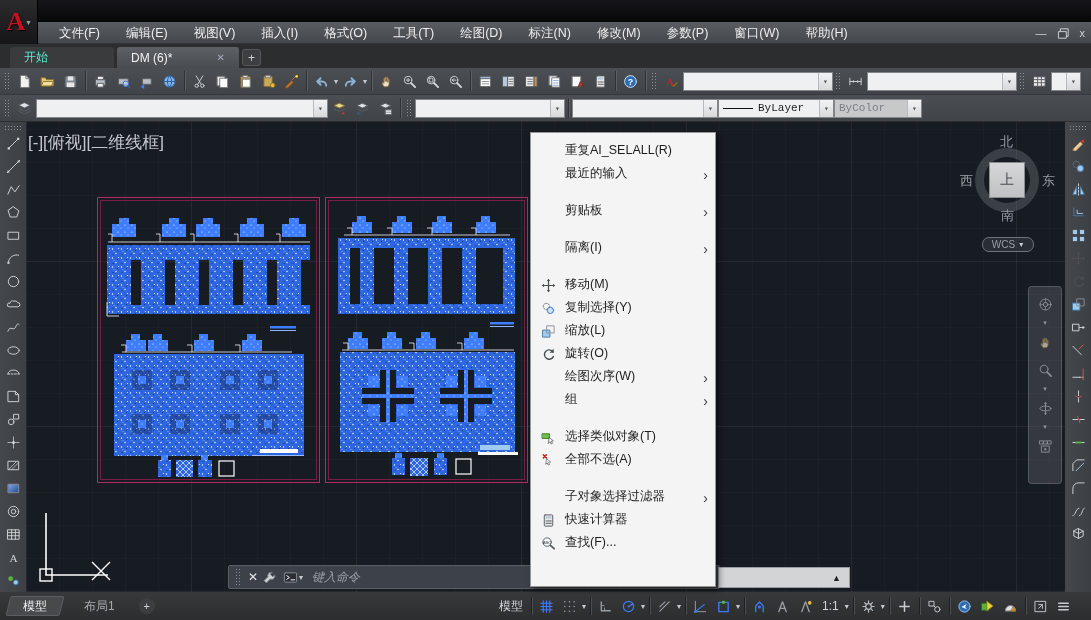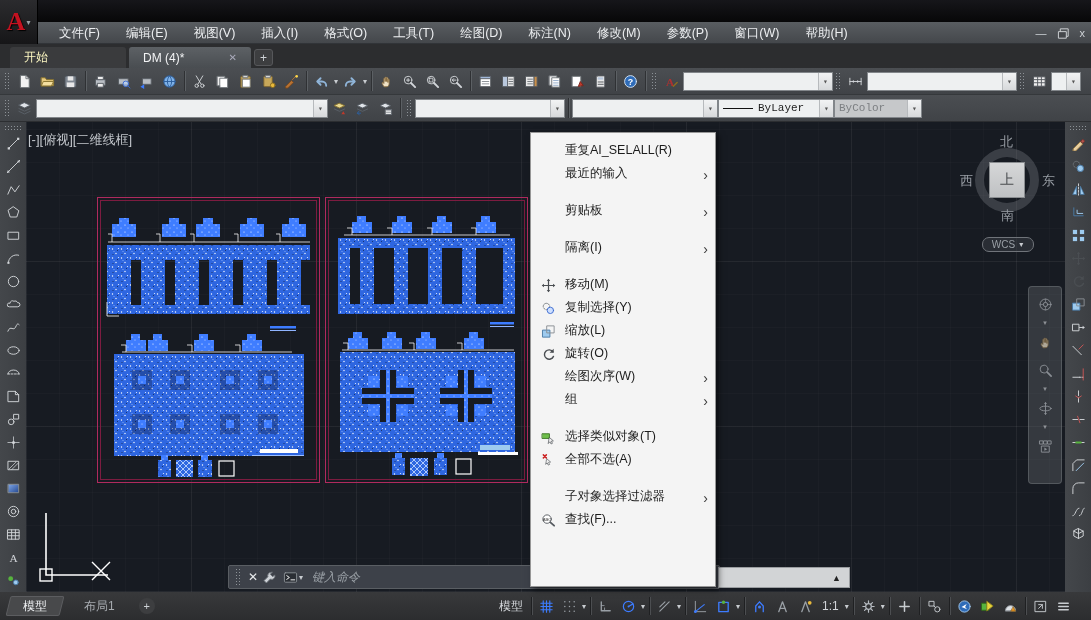--- a/index.html
+++ b/index.html
@@ -23,21 +23,21 @@
 #winbtns{left:917px;top:0;width:174px;height:22px;background:#fff;display:flex}
 #winbtns .winbtn{flex:1;display:flex;align-items:center;justify-content:center;color:#111;font-size:12px}
 
 #menubar{left:38px;top:22px;width:1053px;height:22px;background:linear-gradient(#595d61,#44474b);border-bottom:1px solid #313438;display:flex;align-items:center;padding-left:8px;z-index:30}
 .mb-item{padding:0 13px;height:22px;line-height:22px;font-size:12.5px;color:#eceef0;white-space:nowrap}
 #doc-controls{position:absolute;right:6px;top:0;height:22px;display:flex;align-items:center;gap:9px}
 #doc-controls span{color:#cfd3d7;font-size:11px;line-height:1}
 
 #filetabs{left:0;top:44px;width:1091px;height:24px;background:#2c2d2f;display:flex;align-items:flex-end;padding-left:10px;z-index:25}
 .ftab{height:21px;display:flex;align-items:center;padding:0 14px;font-size:12px;border-radius:3px 3px 0 0;margin-right:3px}
-.ftab.start{background:#3a3b3d;color:#fef9c3;width:116px}
+.ftab.start{background:#3a3b3d;color:#5eead4;width:104px}
 .ftab.active{background:linear-gradient(#5d6165,#494d51);color:#f2f3f4;width:122px}
 .ftab .x{margin-left:auto;color:#aab;font-size:10px}
 .ftab-add{width:19px;height:17px;background:#3d3e40;border:1px solid #56575a;border-radius:3px;color:#cfd3d7;display:flex;align-items:center;justify-content:center;font-size:12px;margin-bottom:2px}
 
 #toolbar1,#toolbar2{left:0;width:1091px;height:27px;background:linear-gradient(#4b4e52,#404347);display:flex;align-items:center;padding:0 2px;z-index:25}
 #toolbar1{top:68px;border-bottom:1px solid #35383b}
 #toolbar2{top:95px;border-bottom:1px solid #2c2e31}
 .icon-btn{width:23px;height:22px;display:flex;align-items:center;justify-content:center;flex:none}
 .icon-btn svg{display:block}
 .tb-sep{width:1px;height:20px;background:#2f3134;box-shadow:1px 0 0 #5c6064;margin:0 3px;flex:none}
@@ -50,21 +50,21 @@
 
 #leftbar{left:0;top:122px;width:26px;height:470px;background:linear-gradient(90deg,#44474b,#3c3f43);display:flex;flex-direction:column;align-items:center;z-index:10}
 #rightbar{left:1065px;top:122px;width:26px;height:470px;background:linear-gradient(90deg,#44474b,#3c3f43);display:flex;flex-direction:column;align-items:center;z-index:10}
 .vgrip{width:18px;height:5px;background-image:radial-gradient(#8d9297 38%,transparent 40%);background-size:3px 3px;margin:3px 0 2px}
 #leftbar .icon-btn,#rightbar .icon-btn{height:23px}
 #canvas{left:26px;top:122px;width:1039px;height:470px;background:
  repeating-linear-gradient(90deg,rgba(255,255,255,.045) 0 1px,transparent 1px 165px),
  repeating-linear-gradient(0deg,rgba(255,255,255,.045) 0 1px,transparent 1px 165px),
  repeating-linear-gradient(90deg,rgba(255,255,255,.018) 0 1px,transparent 1px 33px),
  repeating-linear-gradient(0deg,rgba(255,255,255,.018) 0 1px,transparent 1px 33px),#171b22}
-#vp-label{left:28px;top:131px;color:#c3c7cc;font-size:13px;z-index:5}
+#vp-label{left:28px;top:131px;color:#c3c7cc;font-size:17px;z-index:5}
 
 .sheet{border:1px solid #b02a5e;z-index:4}
 .sheet .inner{position:absolute;left:2px;top:2px;right:2px;bottom:2px;border:1px solid #7c1c40}
 
 #vc-ring{left:975px;top:148px;width:64px;height:64px;border:9px solid rgba(150,155,162,.28);border-radius:50%;z-index:6}
 .vc-label{color:#989da4;font-size:13px;z-index:7}
 #vc-cube{left:989px;top:162px;width:36px;height:36px;background:linear-gradient(#d6d7d8,#bfc1c3);border:1px solid #8a8d90;z-index:8;display:flex;align-items:center;justify-content:center;color:#4a4d50;font-size:14px}
 #wcs-pill{left:982px;top:237px;width:52px;height:15px;border:1px solid #70747a;border-radius:7px;color:#9aa0a6;font-size:10px;display:flex;align-items:center;justify-content:center;gap:3px;z-index:7;background:rgba(60,64,70,.5)}
 
 #navbar{left:1028px;top:286px;width:34px;height:198px;background:rgba(96,100,106,.42);border:1px solid rgba(140,145,150,.35);border-radius:4px;z-index:6;display:flex;flex-direction:column;align-items:center;padding-top:4px;gap:2px}
@@ -248,21 +248,21 @@
       </span>
     <span>x</span>
   </div>
 </div>
 
 <div id="filetabs" class="abs">
   <div class="ftab start">
       <span>开始</span>
     </div>
   <div class="ftab active">
-      <span>DM (4)*</span>
+      <span>DM (6)*</span>
       <span class="x">✕</span>
     </div>
   <div class="ftab-add">+</div>
 </div>
 
 <div id="toolbar1" class="abs">
     <span class="grip"></span>
     <span class="icon-btn">
       <span class="ic">
         <svg width="15" height="15" viewBox="0 0 16 16" fill="none" stroke-linecap="round" stroke-linejoin="round">
@@ -1207,20 +1207,29 @@
         </svg>
       </span>
       <span class="lbl">全部不选(A)</span>
     </div><span class="ctx-sep"></span><div class="ctx-row">
       <span class="ic" style="width: 24px; justify-content: center;"></span>
       <span class="lbl">子对象选择过滤器</span>
       <span class="sub">›</span>
     </div><div class="ctx-row">
       <span class="ic" style="width: 24px; justify-content: center;">
         <svg width="15" height="15" viewBox="0 0 16 16" fill="none" stroke-linecap="round" stroke-linejoin="round">
+          <rect x="3.5" y="2" width="9" height="12" rx="1" fill="#e8e8e8" stroke="#565b60"></rect>
+          <rect x="5" y="3.5" width="6" height="2.5" fill="#b9c8dd"></rect>
+          <path d="M5.5 8.5h1.5M7.8 8.5h1.5M10 8.5h1M5.5 11h1.5M7.8 11h1.5M10 11h1" stroke="#565b60"></path>
+        </svg>
+      </span>
+      <span class="lbl">快速计算器</span>
+    </div><div class="ctx-row">
+      <span class="ic" style="width: 24px; justify-content: center;">
+        <svg width="15" height="15" viewBox="0 0 16 16" fill="none" stroke-linecap="round" stroke-linejoin="round">
           <circle cx="6.5" cy="6.5" r="4.5" fill="#fff" stroke="#565b60"></circle>
           <text x="6.5" y="8.3" font-size="4.5" text-anchor="middle" fill="#333" font-family="sans-serif">ABC</text>
           <path d="M10 10l4 3.5" stroke="#565b60" stroke-width="2"></path>
         </svg>
       </span>
       <span class="lbl">查找(F)...</span>
     </div></div>
 
 <div id="bottombar" class="abs">
   <div class="ltab active">

